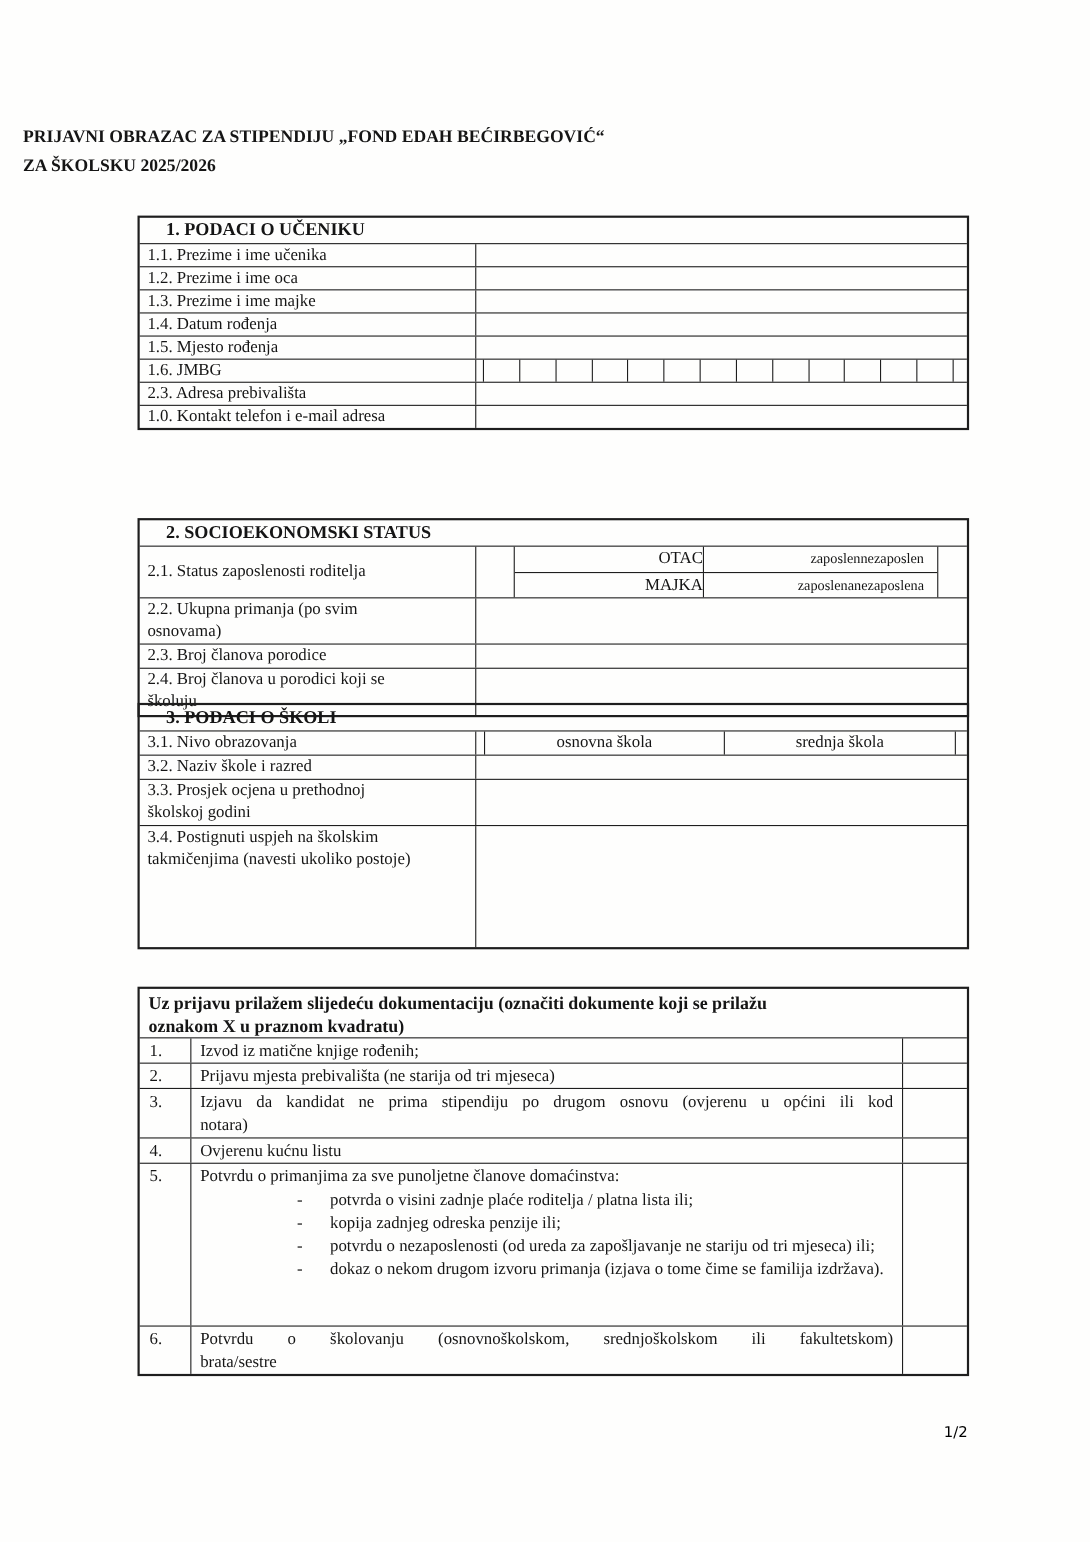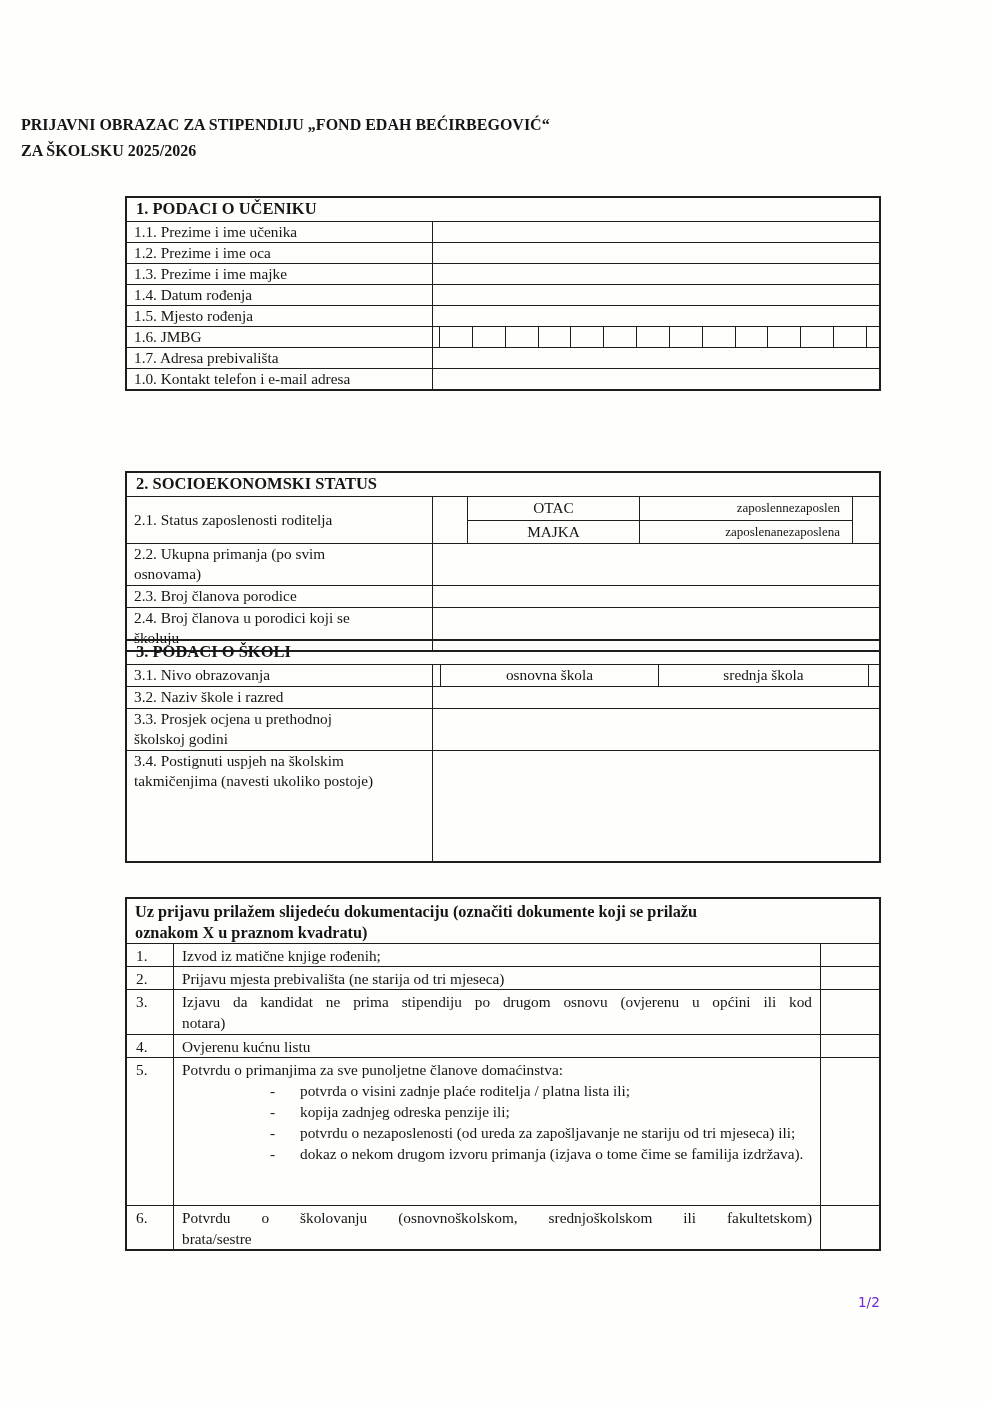--- a/index.html
+++ b/index.html
@@ -28,21 +28,21 @@
     width: 756px;
     border: 2px solid #1e1e1e;
   }
   #tbl1 { top: 196px; }
   #tbl2 { top: 425px; margin-top: 46px; }
   #tbl3 { top: 639px; }
   #tbl4 { top: 897px; }
 
   .sec-hdr {
     height: 23px;
-    padding: 0 9px;
+    padding: 0 24px;
     font-weight: 700;
     font-size: 16.5px;
     line-height: 22px;
     white-space: nowrap;
     overflow: hidden;
   }
   .trow { display: flex; border-top: 1.5px solid #1e1e1e; }
   .lcell {
     width: 306px;
     border-right: 1.5px solid #1e1e1e;
@@ -62,21 +62,21 @@
 
   
   .st-wrap { display: flex; }
   .st-c1 { width: 35px; border-right: 1.5px solid #1e1e1e; }
   .st-mid { display: flex; flex-direction: column; width: 384px; }
   .st-row { flex: 1; display: flex; }
   .st-row2 { border-top: 1.5px solid #1e1e1e; }
   .st-name {
     width: 172px;
     border-right: 1.5px solid #1e1e1e;
-    text-align: center;
+    text-align: right;
     font-size: 15.3px;
     line-height: 21.5px;
   }
   .st-opts {
     flex: 1;
     display: flex;
     justify-content: flex-end;
     padding: 0 12px 0 14px;
     font-size: 13px;
     line-height: 21.5px;
@@ -122,21 +122,21 @@
   .jline { text-align: justify; text-align-last: justify; }
   .bullet { position: relative; padding-left: 118px; }
   .bullet .dash { position: absolute; left: 88px; top: 0; }
 
   .pageno {
     position: absolute;
     top: 1294px;
     left: 858px;
     font-family: "DejaVu Sans", "Liberation Sans", sans-serif;
     font-size: 13.5px;
-    color: #6d28d9;
+    color: #000000;
   }
 </style>
 </head>
 <body>
 
 <div class="page">
 
   <div class="title">
     <div>PRIJAVNI OBRAZAC ZA STIPENDIJU „FOND EDAH BEĆIRBEGOVIĆ“</div>
     <div>ZA ŠKOLSKU 2025/2026</div>
@@ -178,21 +178,21 @@
         <div class="bx"></div>
         <div class="bx"></div>
         <div class="bx"></div>
         <div class="bx"></div>
         <div class="bx"></div>
         <div class="bx"></div>
         <div class="end"></div>
       </div>
     </div>
     <div class="trow" style="height:21px">
-      <div class="lcell">1.7. Adresa prebivališta</div>
+      <div class="lcell">2.3. Adresa prebivališta</div>
       <div class="vcell"></div>
     </div>
     <div class="trow" style="height:21px">
       <div class="lcell">1.0. Kontakt telefon i e-mail adresa</div>
       <div class="vcell"></div>
     </div>
   </div>
 
   <div class="tbl" id="tbl2">
     <div class="sec-hdr">2. SOCIOEKONOMSKI STATUS</div>

